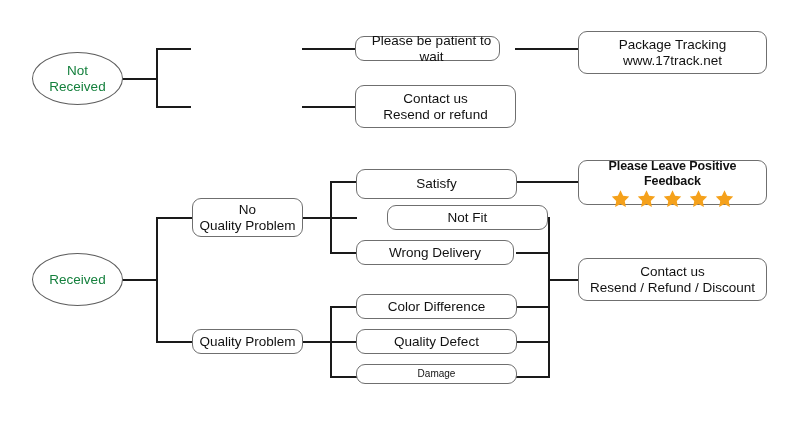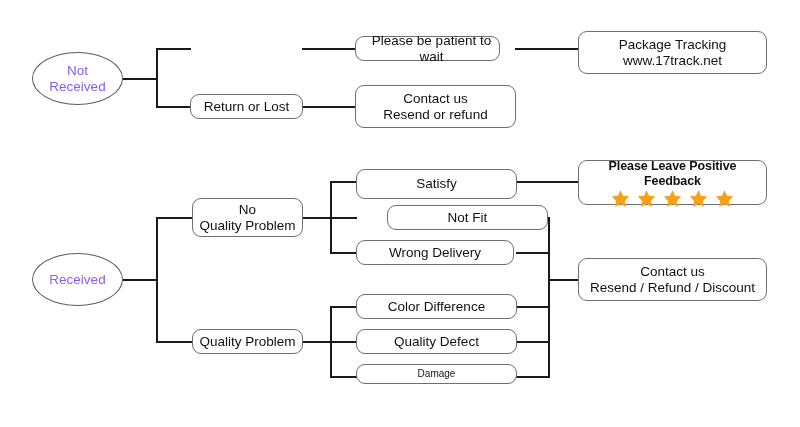--- a/index.html
+++ b/index.html
@@ -40,21 +40,21 @@
   .ellipse {
     position: absolute;
     box-sizing: border-box;
     display: flex;
     align-items: center;
     justify-content: center;
     text-align: center;
     background: #ffffff;
     border: 1.4px solid #5d5d5d;
     border-radius: 50%;
-    color: #8b5cf6;
+    color: #15803d;
     line-height: 1.18;
     white-space: pre-line;
     z-index: 3;
   }
   .stars-node {
     flex-direction: column;
     justify-content: center;
     gap: 1px;
     padding-top: 2px;
   }
@@ -95,21 +95,20 @@
 
   <div class="line h-line" style="left:302px; top:48px; width:54px;"></div>
   <div class="line h-line" style="left:302px; top:106px; width:54px;"></div>
 
   <div class="line h-line" style="left:515px; top:48px; width:64px;"></div>
 
   <div class="ellipse" style="left:32px; top:52px; width:91px; height:53px; font-size:13.5px;">Not
 Received</div>
 
 
-  <div class="node" style="left:190px; top:94px; width:113px; height:25px; font-size:13.5px;">Return or Lost</div>
 
   <div class="node" style="left:355px; top:36px; width:145px; height:25px; font-size:13.5px;padding-left:8px;">Please be patient to wait</div>
 
   <div class="node" style="left:355px; top:85px; width:161px; height:43px; font-size:13.5px;">Contact us
 Resend or refund</div>
 
   <div class="node" style="left:578px; top:31px; width:189px; height:43px; font-size:13.5px;">Package Tracking
 www.17track.net</div>
 
   <div class="line h-line" style="left:121px; top:279px; width:36px;"></div>

